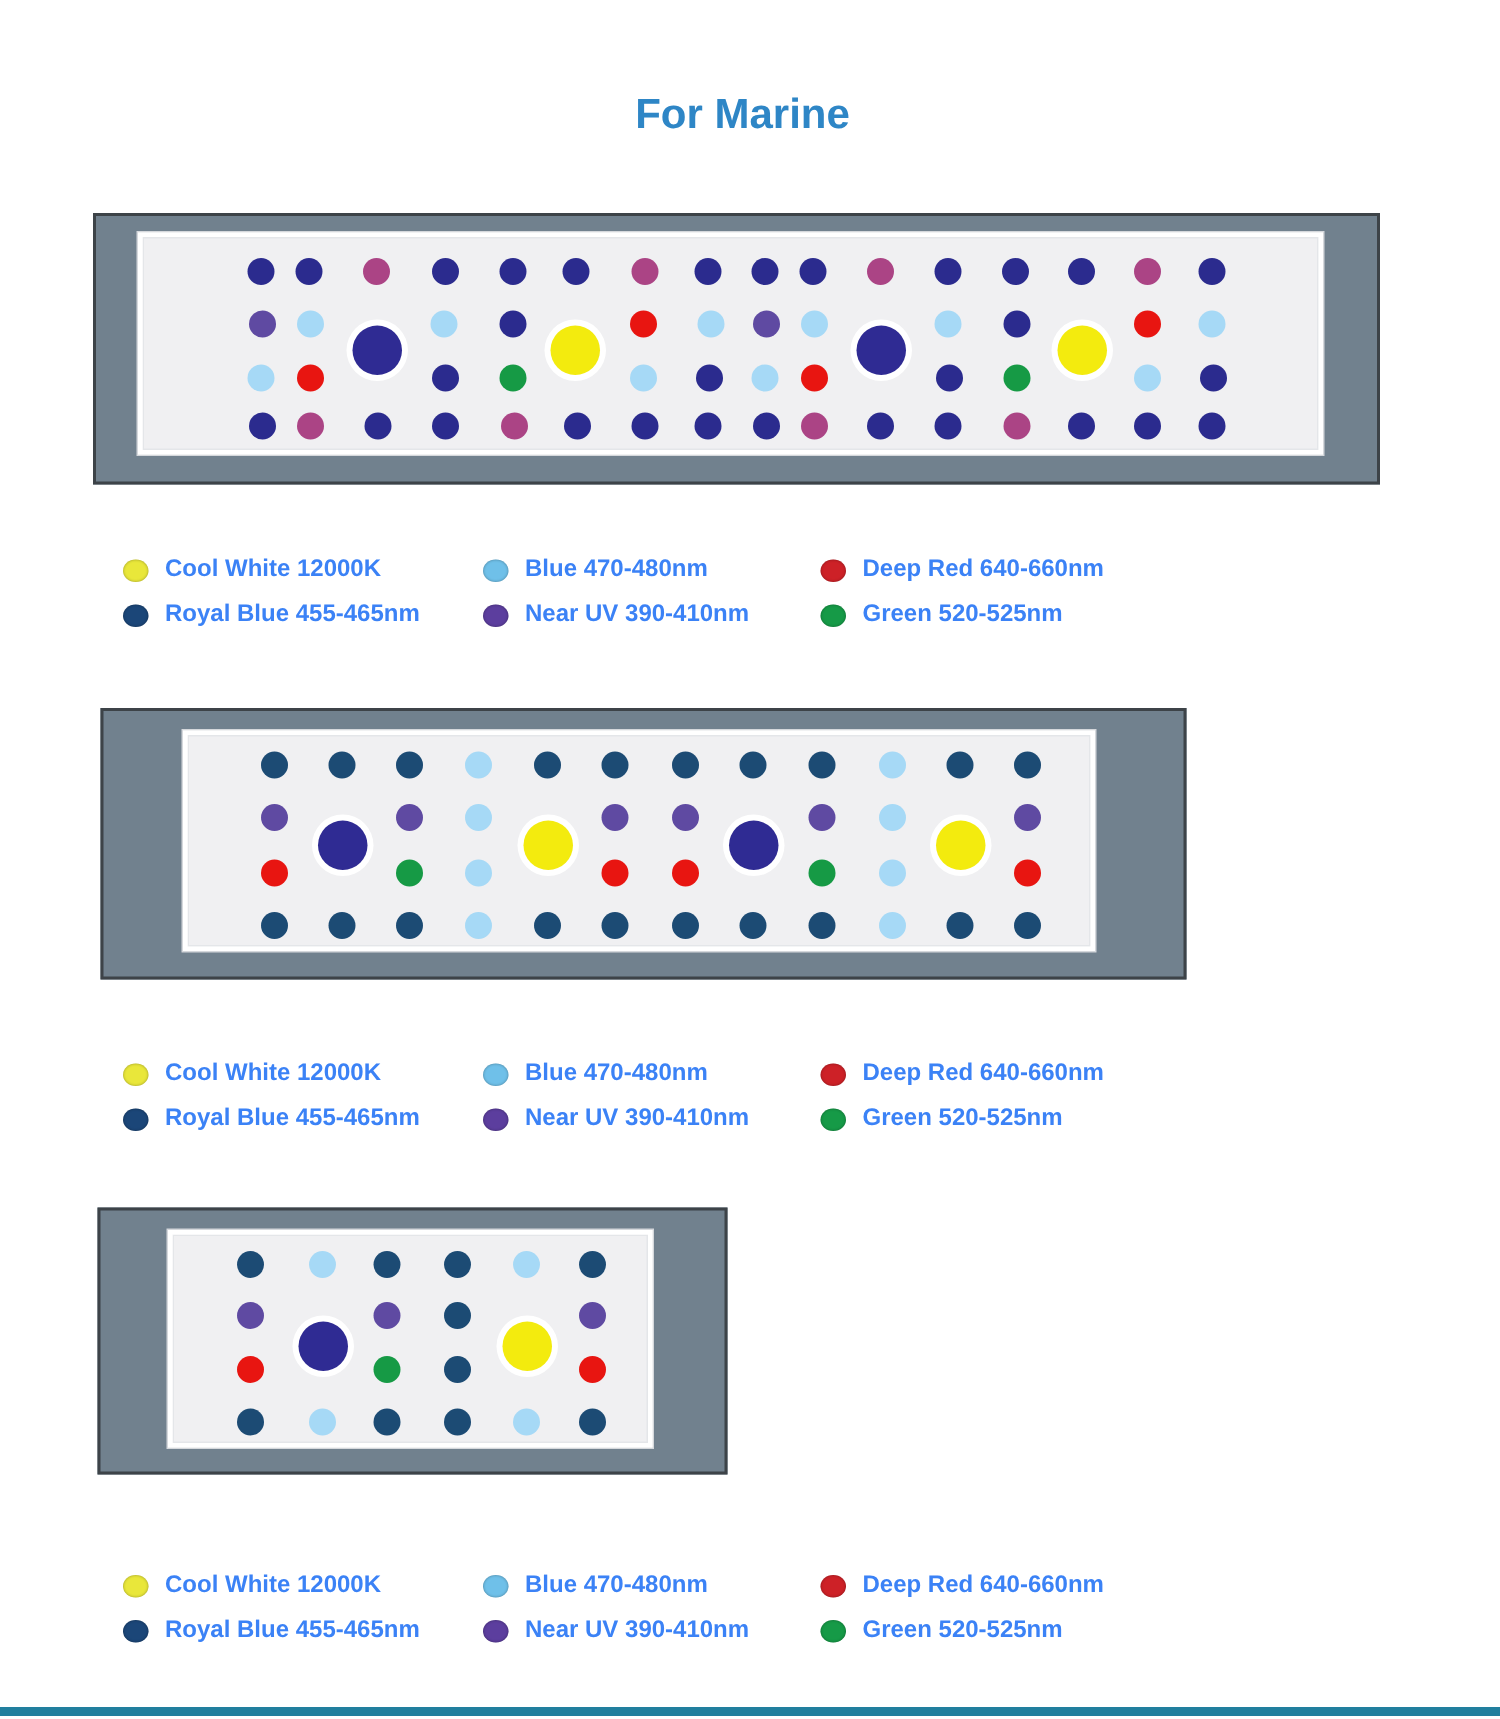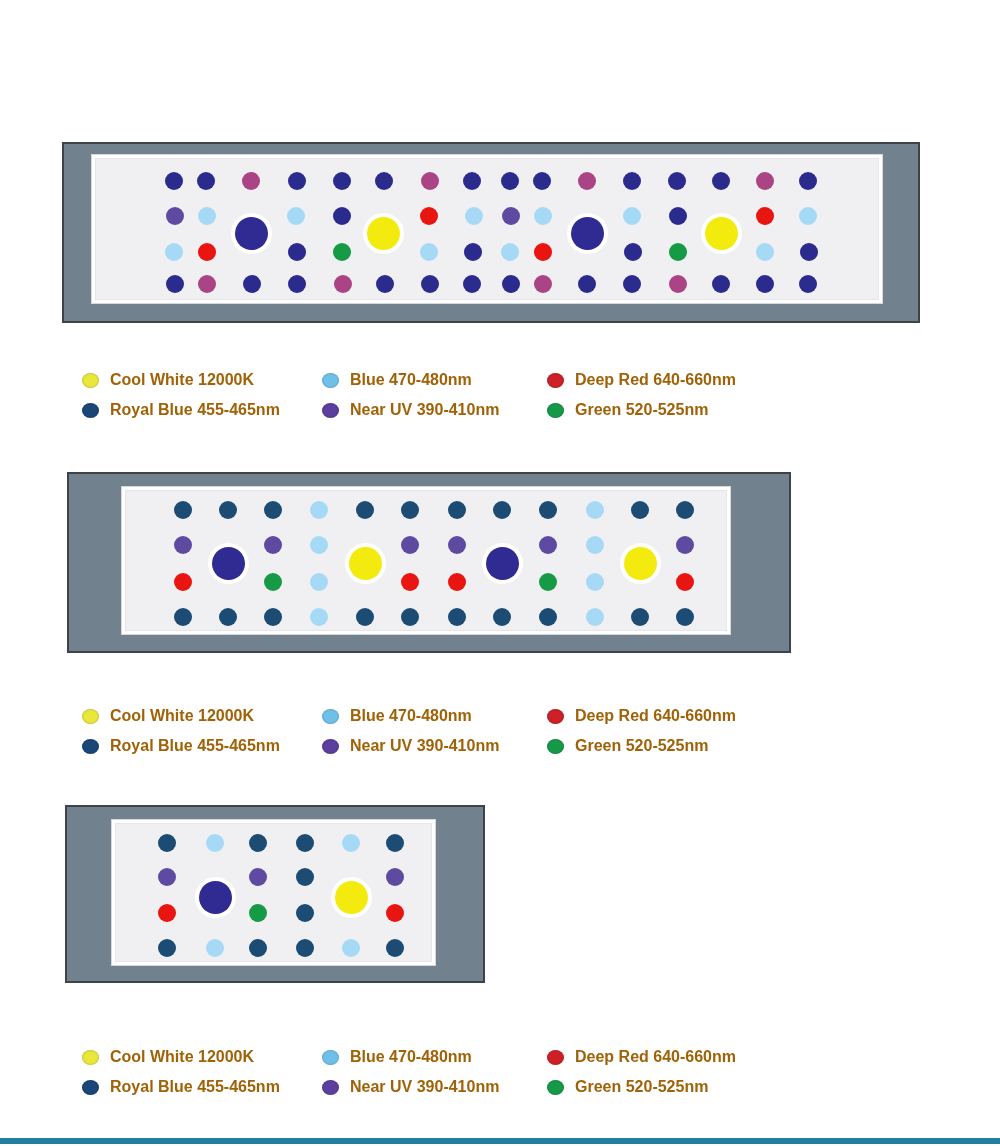--- a/index.html
+++ b/index.html
@@ -40,32 +40,33 @@
   }
   .legend-item {
     position:absolute; display:flex; align-items:center; height:20px;
   }
   .legend-swatch {
     width:17px; height:15px; border-radius:50%;
     flex:0 0 auto; margin-right:11px;
     box-shadow:inset 0 0 2px rgba(0,0,0,0.35);
   }
   .legend-label {
-    font-size:16px; font-weight:bold; color:#a16207;
+    font-size:16px; font-weight:bold; color:#3b82f6;
     white-space:nowrap; letter-spacing:0px;
   }
   #bottom-bar {
     position:absolute; left:0; top:1138px; width:1000px; height:6px;
   }
 </style>
 </head>
 <body>
 
 <div id="page">
 
+  <div class="page-title" style="color: rgb(46, 134, 198);">For Marine</div>
 
   <div id="panel1" class="panel-frame" style="background: rgb(113, 129, 142); border-color: rgb(61, 67, 72);">
     <div class="panel-screen" style="background: rgb(240, 240, 242);"></div>
   </div>
 
   <div id="panel2" class="panel-frame" style="background: rgb(113, 129, 142); border-color: rgb(61, 67, 72);">
     <div class="panel-screen" style="background: rgb(240, 240, 242);"></div>
   </div>
 
   <div id="panel3" class="panel-frame" style="background: rgb(113, 129, 142); border-color: rgb(61, 67, 72);">

